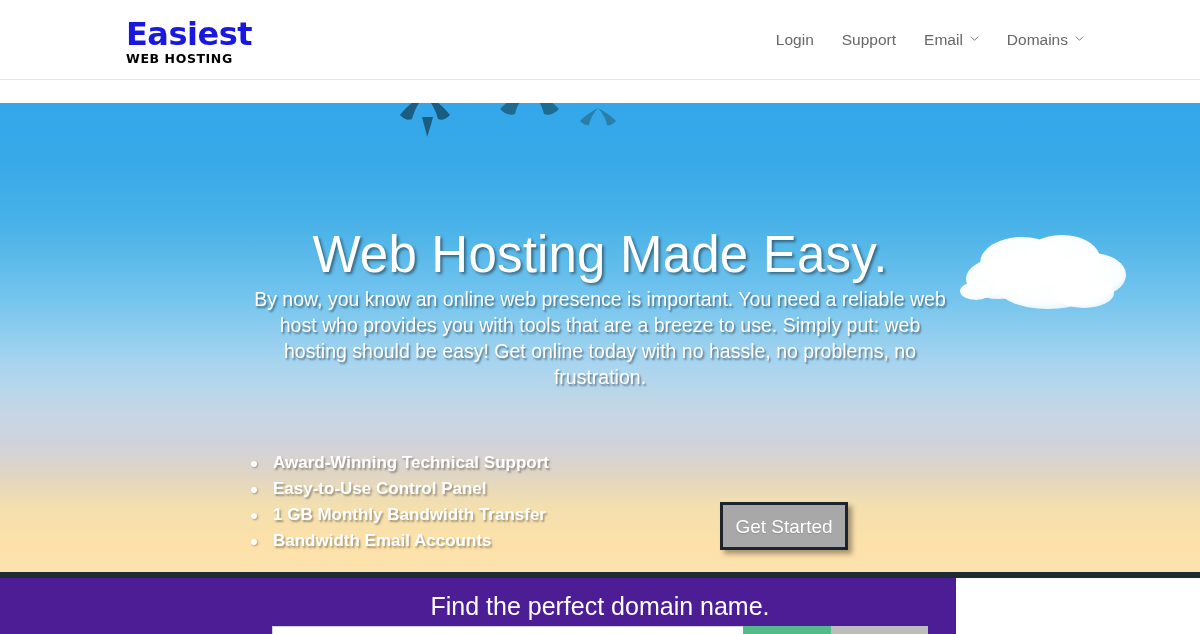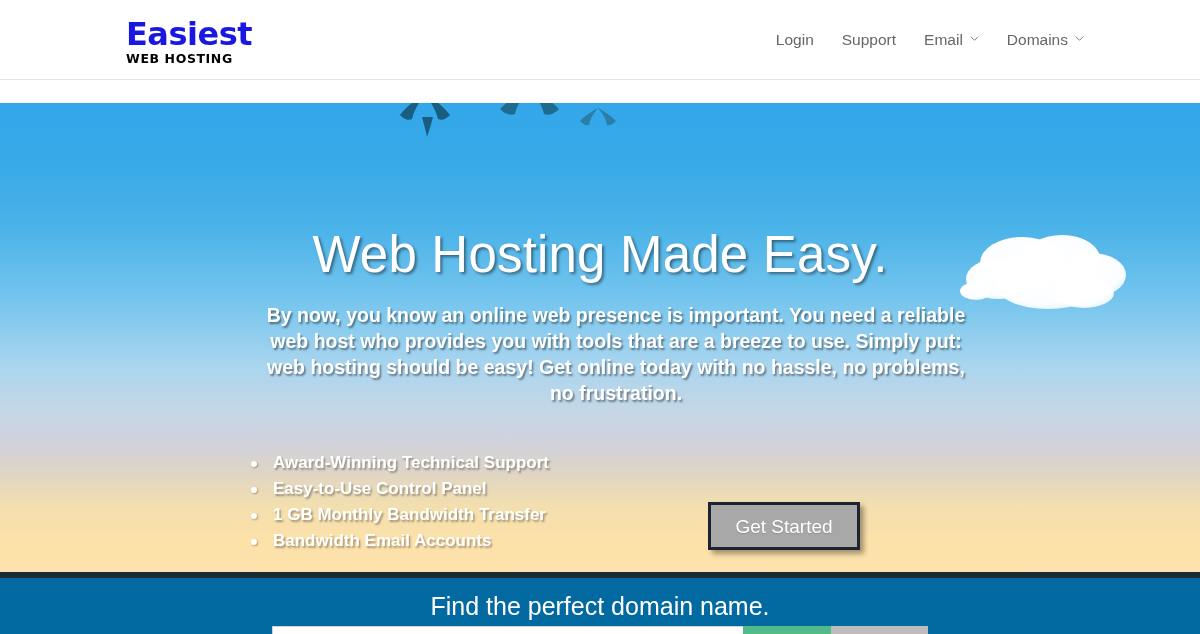--- a/index.html
+++ b/index.html
@@ -138,23 +138,23 @@
     letter-spacing: 0.2px;
     margin: 0;
     text-shadow: 2px 2px 3px rgba(0,0,0,0.45);
   }
   .hero-sub {
     position: absolute;
     top: 183px;
     left: 250px;
     width: 700px;
     text-align: center;
-    margin: 16px;
+    margin: 0;
     font-size: 19.5px;
-    font-weight: bold;
+    font-weight: normal;
     line-height: 26px;
     color: #ffffff;
     text-shadow: 1.5px 1.5px 2px rgba(0,0,0,0.45);
   }
 
   .feature-list {
     position: absolute;
     top: 347px;
     left: 248px;
     margin: 0;
@@ -185,21 +185,21 @@
 
   .cta-block {
     position: absolute;
     top: 399px;
     left: 634px;
     width: 300px;
     text-align: center;
   }
   .cta-button {
     display: inline-block;
-    width: 152px;
+    width: 128px;
     height: 48px;
     line-height: 44px;
     box-sizing: border-box;
     background: #a8a8a8;
     border: 3px solid #1d2330;
     color: #ffffff;
     font-size: 19px;
     text-align: center;
     text-decoration: none;
     cursor: pointer;
@@ -213,23 +213,23 @@
     top: 572px;
     left: 0;
     width: 1200px;
     height: 6px;
     background: #1d2b34;
   }
   .domain-band {
     position: absolute;
     top: 578px;
     left: 0;
-    width: 1200px;
+    width: 956px;
     height: 56px;
-    background: #0369a1;
+    background: #4c1d95;
     overflow: hidden;
   }
   .domain-heading {
     position: absolute;
     top: 14px;
     left: 0;
     width: 1200px;
     margin: 0;
     text-align: center;
     font-size: 25px;

